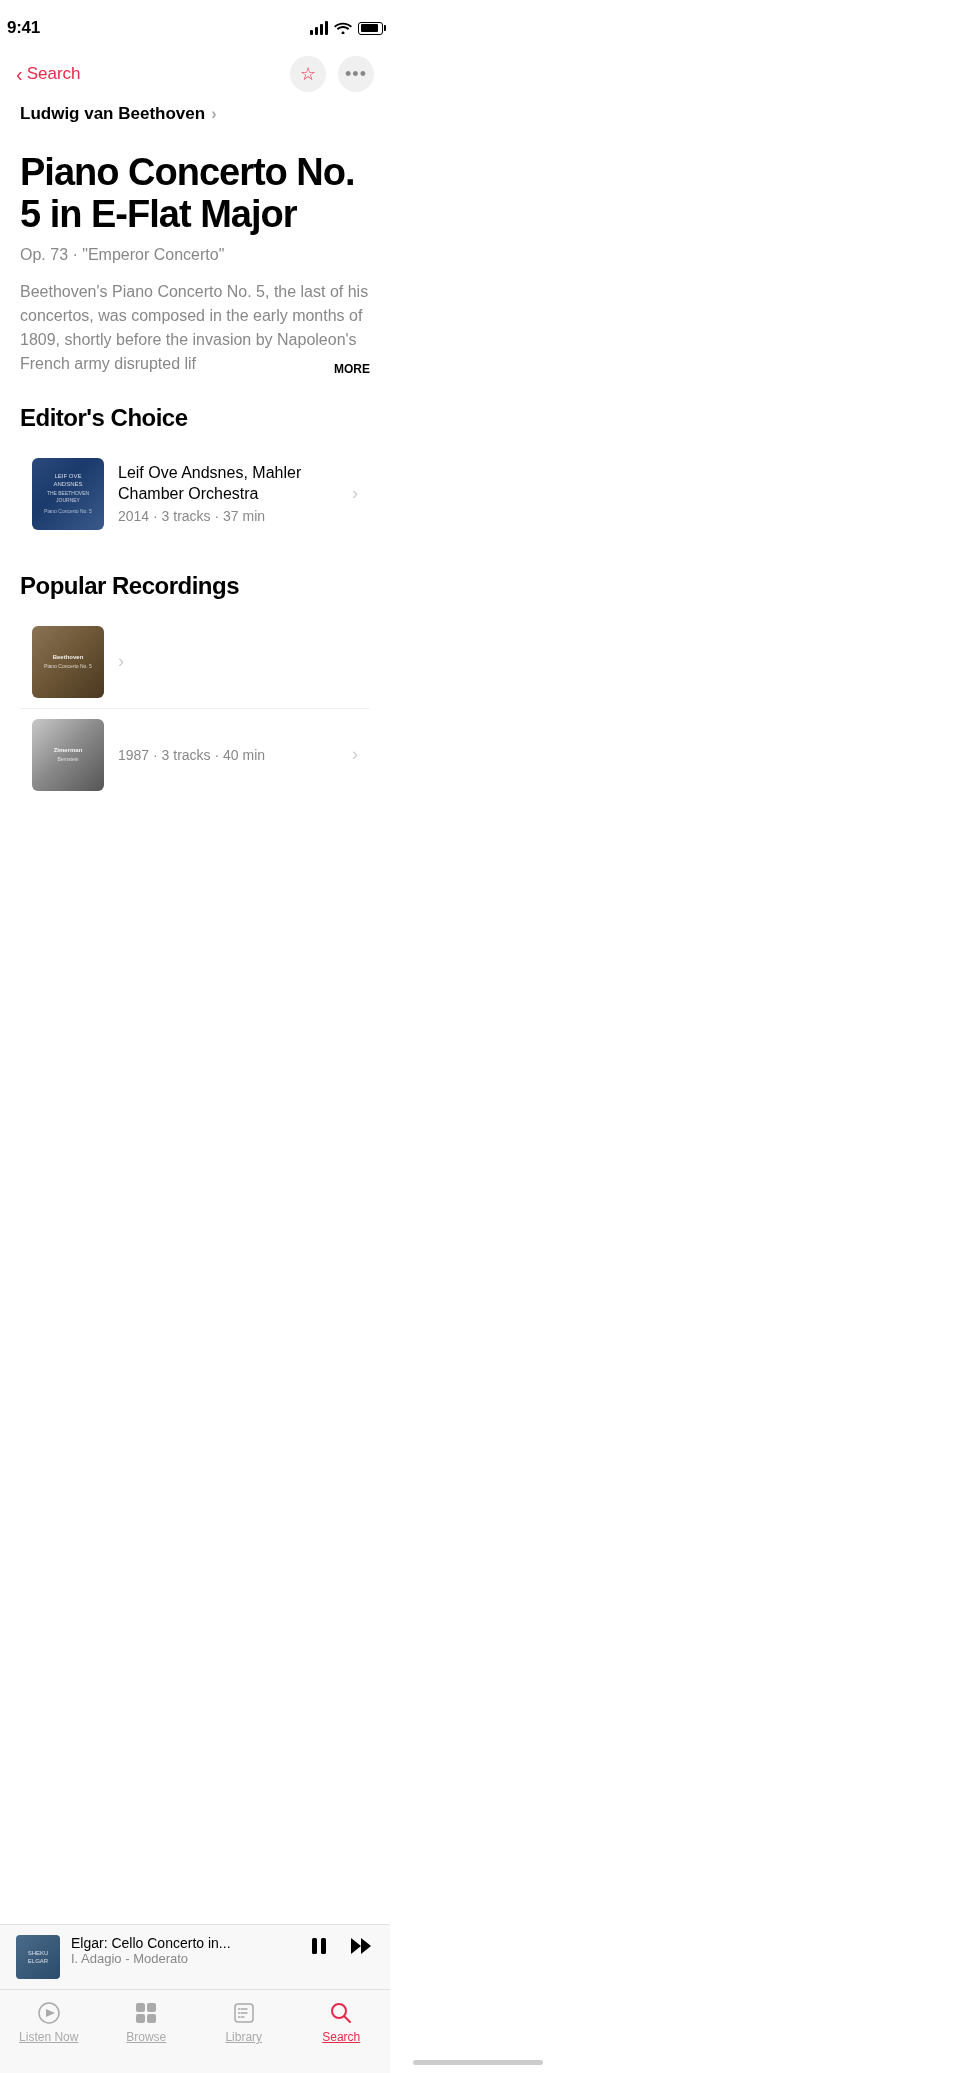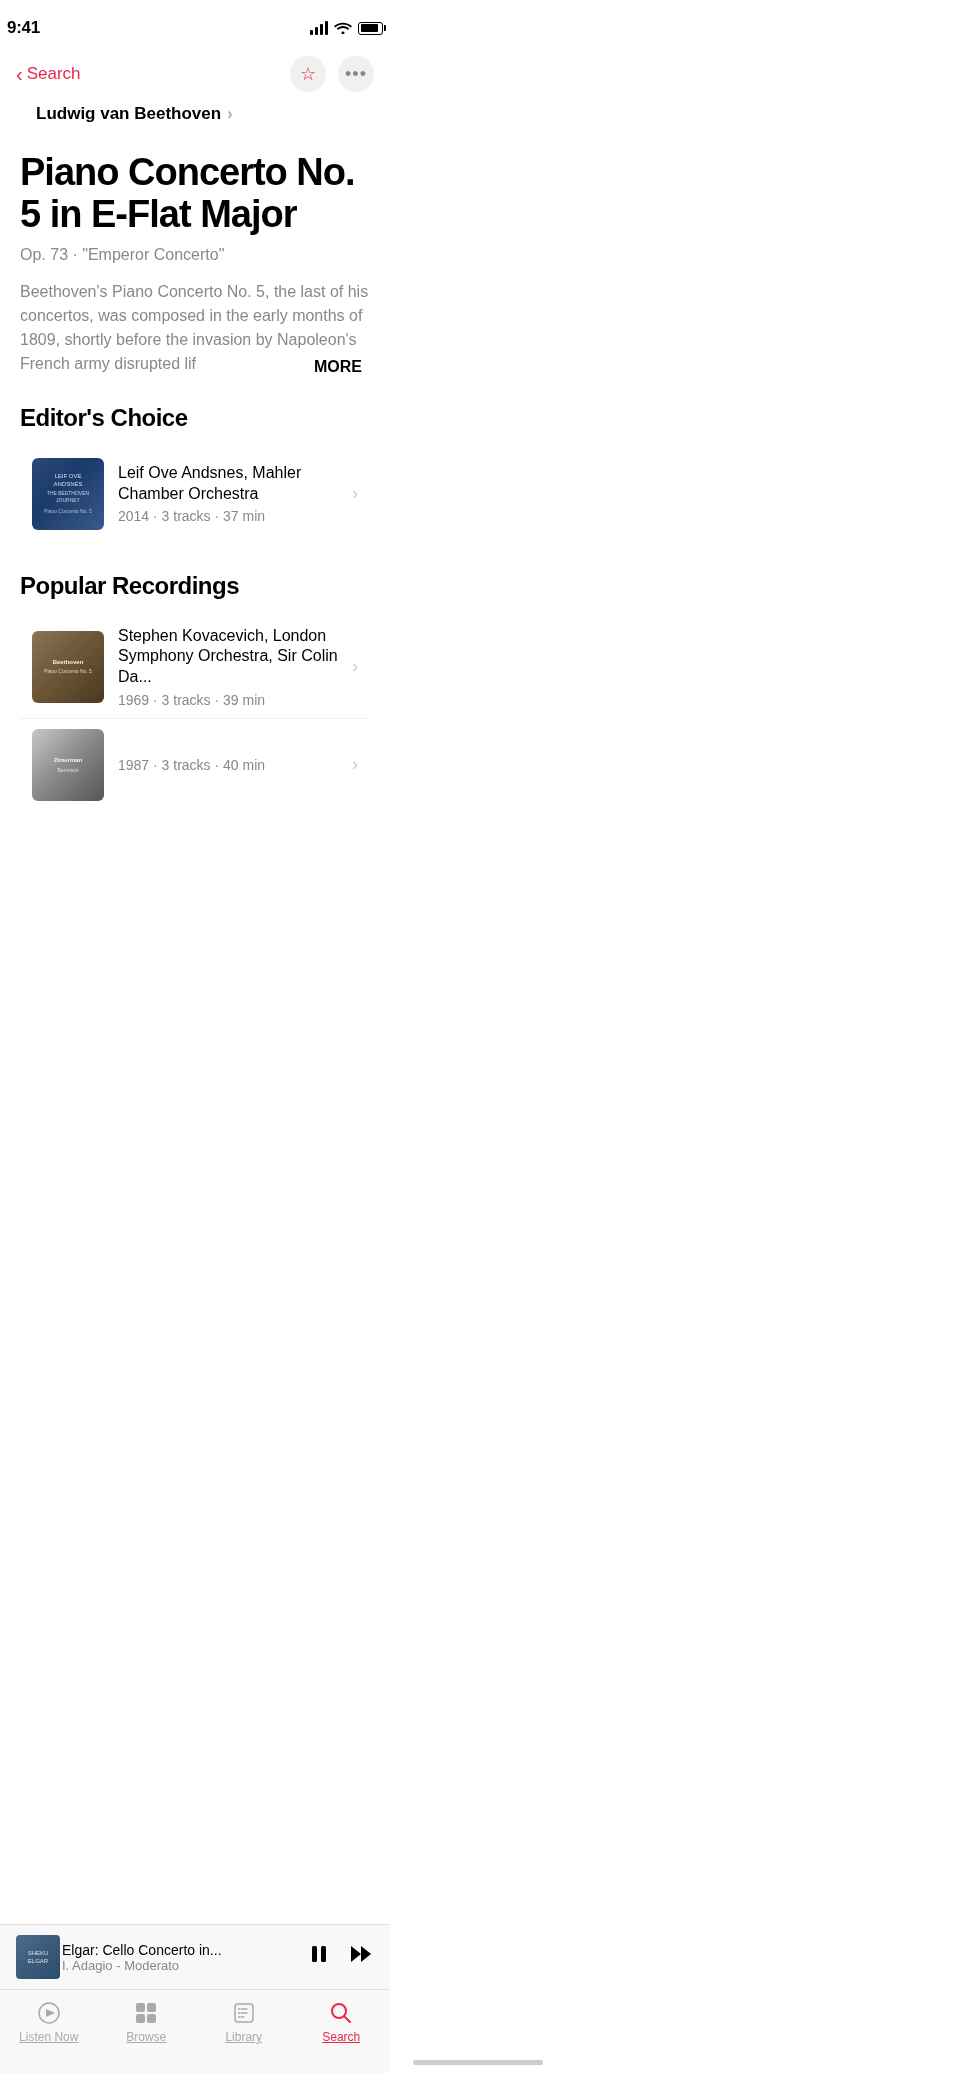--- a/index.html
+++ b/index.html
@@ -126,21 +126,20 @@
     
     .artist-link {
       display: flex;
       align-items: center;
       gap: 6px;
       font-size: 17px;
       font-weight: 600;
       color: #000;
       margin-bottom: 8px;
       cursor: pointer;
-      margin-left: 16px;
     }
     .artist-link .chevron-right {
       color: #aaa;
       font-size: 16px;
     }
 
     
     .work-title {
       font-size: 38px;
       font-weight: 800;
@@ -166,26 +165,26 @@
       font-size: 16px;
       color: #888;
       line-height: 1.5;
       overflow: hidden;
       display: -webkit-box;
       -webkit-line-clamp: 4;
       -webkit-box-orient: vertical;
     }
     .more-btn {
       position: absolute;
-      right: 8px;
+      right: 0;
       bottom: 0;
       background: #fff;
       padding-left: 6px;
       color: #000;
-      font-size: 16px;
+      font-size: 12px;
       font-weight: 600;
       cursor: pointer;
     }
 
     
     .section-header {
       font-size: 24px;
       font-weight: 800;
       letter-spacing: -0.5px;
       margin-bottom: 16px;
@@ -258,22 +257,22 @@
       position: fixed;
       bottom: 84px;
       left: 0;
       right: 0;
       width: 390px;
       background: rgba(248, 248, 248, 0.98);
       backdrop-filter: blur(20px);
       border-top: 1px solid #e0e0e0;
       padding: 10px 16px;
       display: flex;
-      align-items: center;
-      gap: 2px;
+      align-items: flex-start;
+      gap: 11px;
     }
     .now-playing-thumb {
       width: 44px;
       height: 44px;
       border-radius: 4px;
       background: linear-gradient(135deg, #4a6b8a 0%, #2a4b6a 100%);
       flex-shrink: 0;
       display: flex;
       align-items: center;
       justify-content: center;
@@ -443,24 +442,20 @@
 
     <div class="recording-item">
       <div class="album-thumb recording1">
         <div style="padding:4px; text-align:center;">
           <div style="font-size:6px; color:rgba(255,255,255,0.9); line-height:1.4;">
             <div style="font-weight:700;">Beethoven</div>
             <div style="opacity:0.8; font-size:5px; margin-top:2px;">Piano Concerto No. 5</div>
           </div>
         </div>
       </div>
-      <div class="recording-info">
-        <div class="recording-title">Stephen Kovacevich, London Symphony Orchestra, Sir Colin Da...</div>
-        <div class="recording-meta">1969 · 3 tracks · 39 min</div>
-      </div>
       <span class="recording-chevron">›</span>
     </div>
 
     <div class="recording-item">
       <div class="album-thumb recording2">
         <div style="padding:4px; text-align:center;">
           <div style="font-size:6px; color:rgba(255,255,255,0.9); line-height:1.4;">
             <div style="font-weight:700;">Zimerman</div>
             <div style="opacity:0.8; font-size:5px; margin-top:2px;">Bernstein</div>
           </div>

